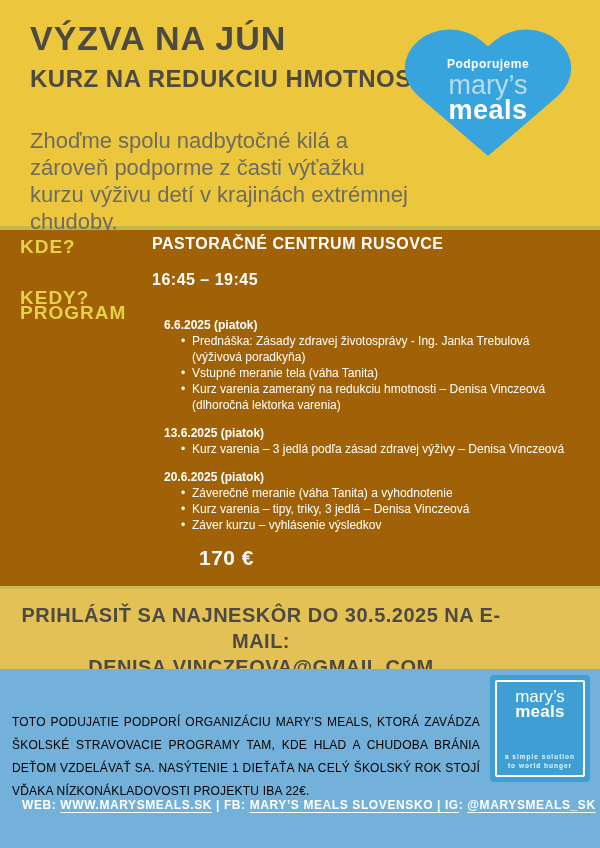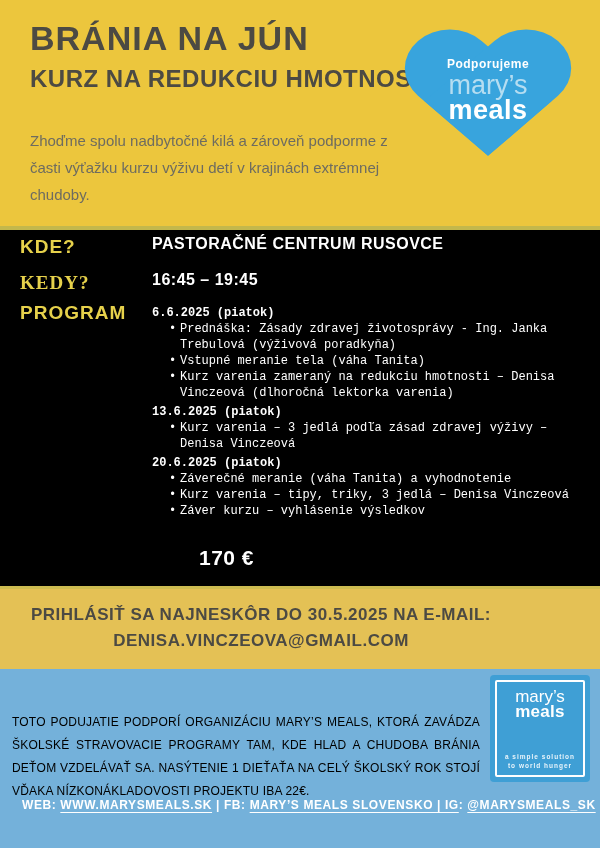--- a/index.html
+++ b/index.html
@@ -4,78 +4,78 @@
 <style>
   html,body{margin:0;padding:0;}
   body{
     width:600px;height:848px;position:relative;overflow:hidden;
     font-family:"Liberation Sans",sans-serif;background:#ffffff;
   }
   .abs{position:absolute;}
   
   .sec-top{left:0;top:0;width:600px;height:226px;background:#ecc63d;}
   .divider-1{left:0;top:226px;width:600px;height:4px;background:#c3b84c;}
-  .sec-main{left:0;top:230px;width:600px;height:356px;background:#000000;}
+  .sec-main{left:0;top:230px;width:600px;height:356px;background:#a16207;}
   .divider-2{left:0;top:586px;width:600px;height:3px;background:#cdbc51;}
   .sec-band{left:0;top:589px;width:600px;height:80px;background:#e4c155;}
   .sec-about{left:0;top:669px;width:600px;height:179px;background:#74b1da;}
   
   .title{left:30px;top:18px;font-size:34px;font-weight:700;color:#4c4a43;letter-spacing:1px;line-height:40px;}
   .subtitle{left:30px;top:64px;font-size:24px;font-weight:700;color:#4c4a43;letter-spacing:.5px;line-height:30px;}
-  .intro{left:30px;top:127px;width:382px;font-size:15px;color:#6e6c60;line-height:27px;}
+  .intro{left:30px;top:127px;width:382px;font-size:22px;color:#6e6c60;line-height:27px;}
   
   .heart-shape{left:398px;top:32px;width:180px;height:165px;transform:scaleY(.86);transform-origin:top;}
   .heart-shape::before,.heart-shape::after{
     content:"";position:absolute;top:0;width:90px;height:144px;
     border-radius:45px 45px 0 0;background:#38a4dd;
   }
   .heart-shape::before{left:90px;transform:rotate(-45deg);transform-origin:0 100%;}
   .heart-shape::after{left:0;transform:rotate(45deg);transform-origin:100% 100%;}
   .heart-text{left:398px;top:32px;width:180px;text-align:center;z-index:2;}
   .heart-sub{margin-top:25px;font-size:12px;font-weight:700;color:#ffffff;letter-spacing:.5px;}
   .heart-brand1{font-size:27px;font-weight:400;color:#b5ddf1;line-height:28px;}
   .heart-brand2{font-size:27px;font-weight:700;color:#ffffff;line-height:22px;letter-spacing:.5px;}
   
   .lbl{position:absolute;left:20px;font-size:19px;font-weight:700;color:#e6d14b;letter-spacing:1px;}
   .val{position:absolute;left:152px;font-size:16px;font-weight:700;color:#ffffff;letter-spacing:.5px;}
   .row-kde{top:6px;}   .row-kde-v{top:5px;}
-  .row-kedy{top:42px;font-family:Liberation Serif, serif;} .row-kedy-v{top:41px;}
+  .row-kedy{top:57px;} .row-kedy-v{top:41px;}
   .row-prog{top:72px;}
   .row-cena{top:318px;}.row-cena-v{top:316px;font-size:21px;padding-left:47px;}
   .program{left:152px;top:75px;width:428px;color:#ffffff;font-size:12px;line-height:16px;}
-  .prog-group{margin:0;font-family:Liberation Mono, monospace;}
+  .prog-group{margin:12px;}
   .prog-group + .prog-group{margin-top:3px;}
   .prog-date{font-weight:700;}
   ul.prog-items{list-style:none;margin:0;padding:0 0 0 17px;}
   ul.prog-items li{position:relative;padding-left:11px;}
   ul.prog-items li::before{content:"\2022";position:absolute;left:0;}
   
   .band-inner{left:0;top:589px;width:522px;text-align:center;color:#4c4a43;padding-top:13px;}
-  .band-line{font-size:17px;font-weight:700;letter-spacing:.5px;line-height:26px;}
+  .band-line{font-size:20px;font-weight:700;letter-spacing:.5px;line-height:26px;}
   
   .about-text{left:12px;top:711px;width:468px;font-size:12px;font-weight:400;color:#000000;
     line-height:23px;letter-spacing:.2px;text-align:justify;}
   .logo{left:490px;top:675px;width:100px;height:107px;background:#3f9fd5;border-radius:4px;}
   .logo-inner{position:absolute;left:5px;top:5px;right:5px;bottom:5px;border:2px solid #ffffff;
     border-radius:2px;text-align:center;}
   .logo-brand1{margin-top:6px;font-size:17px;font-weight:400;color:#ffffff;line-height:17px;}
   .logo-brand2{font-size:17px;font-weight:700;color:#ffffff;line-height:14px;letter-spacing:.3px;}
   .logo-tagline{position:absolute;bottom:5px;left:0;width:100%;font-size:6.5px;font-weight:700;
     letter-spacing:1px;color:#e8f4fb;line-height:9px;}
   .links{left:22px;top:798px;width:570px;font-size:12px;font-weight:700;color:#ffffff;
     letter-spacing:.6px;white-space:nowrap;}
   .links .u{text-decoration:underline;text-underline-offset:3px;}
 </style>
 </head>
 <body>
 
 <div class="abs sec-top"></div>
 <div class="abs divider-1"></div>
 
-<div class="abs title">BRÁNIA NA JÚN</div>
+<div class="abs title">VÝZVA NA JÚN</div>
 <div class="abs subtitle">KURZ NA REDUKCIU HMOTNOSTI</div>
 <div class="abs intro">Zhoďme spolu nadbytočné kilá a zároveň podporme z časti výťažku kurzu výživu detí v krajinách extrémnej chudoby.</div>
 
 <div class="abs heart-shape"></div>
 <div class="abs heart-text">
   <div class="heart-sub">Podporujeme</div>
   <div class="heart-brand1">mary’s</div>
   <div class="heart-brand2">meals</div>
 </div>
 

